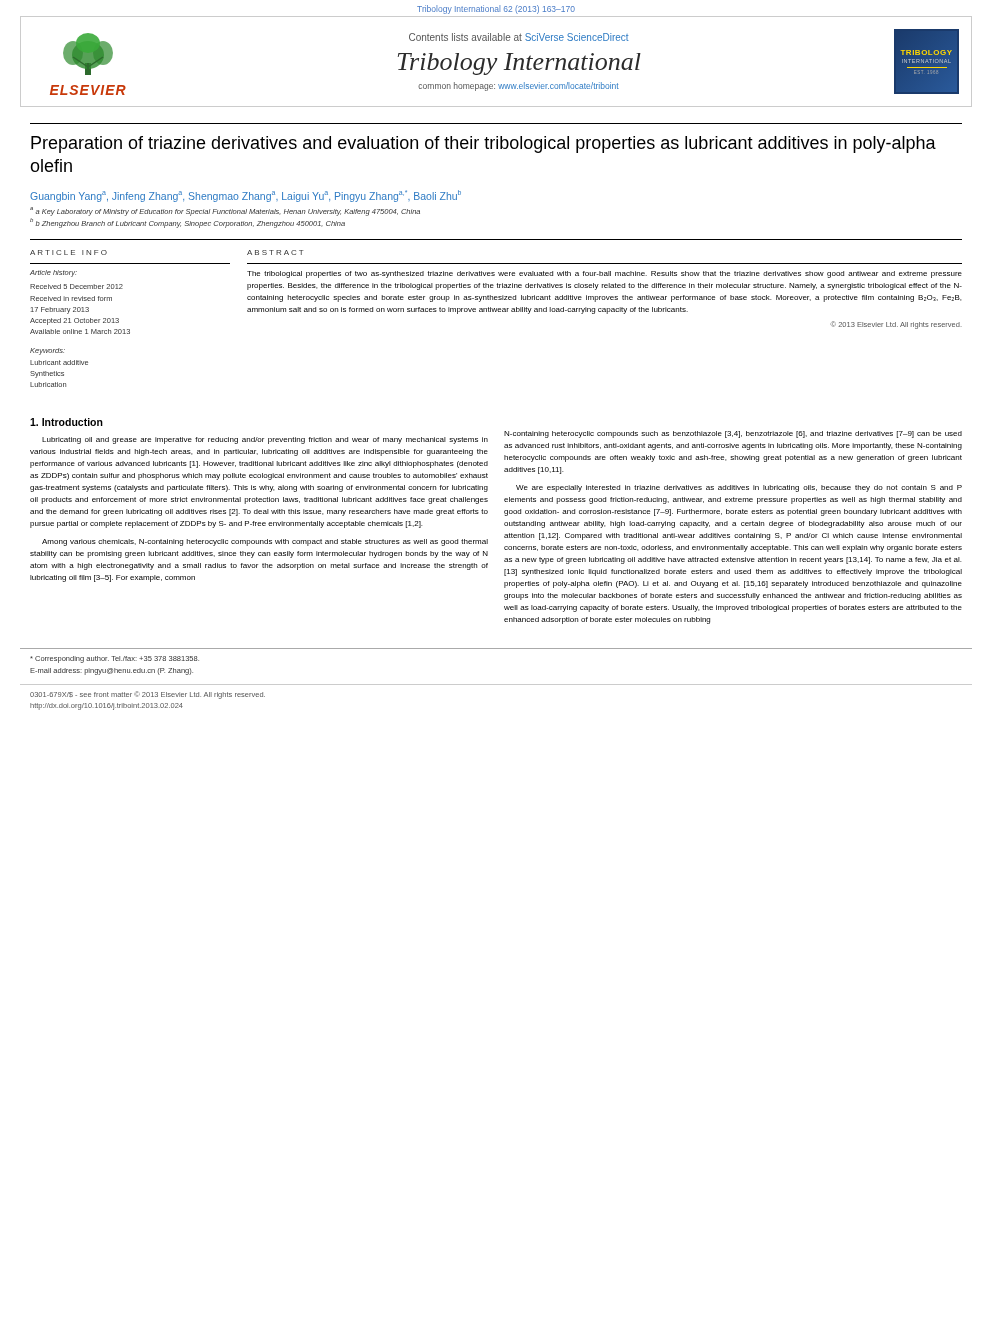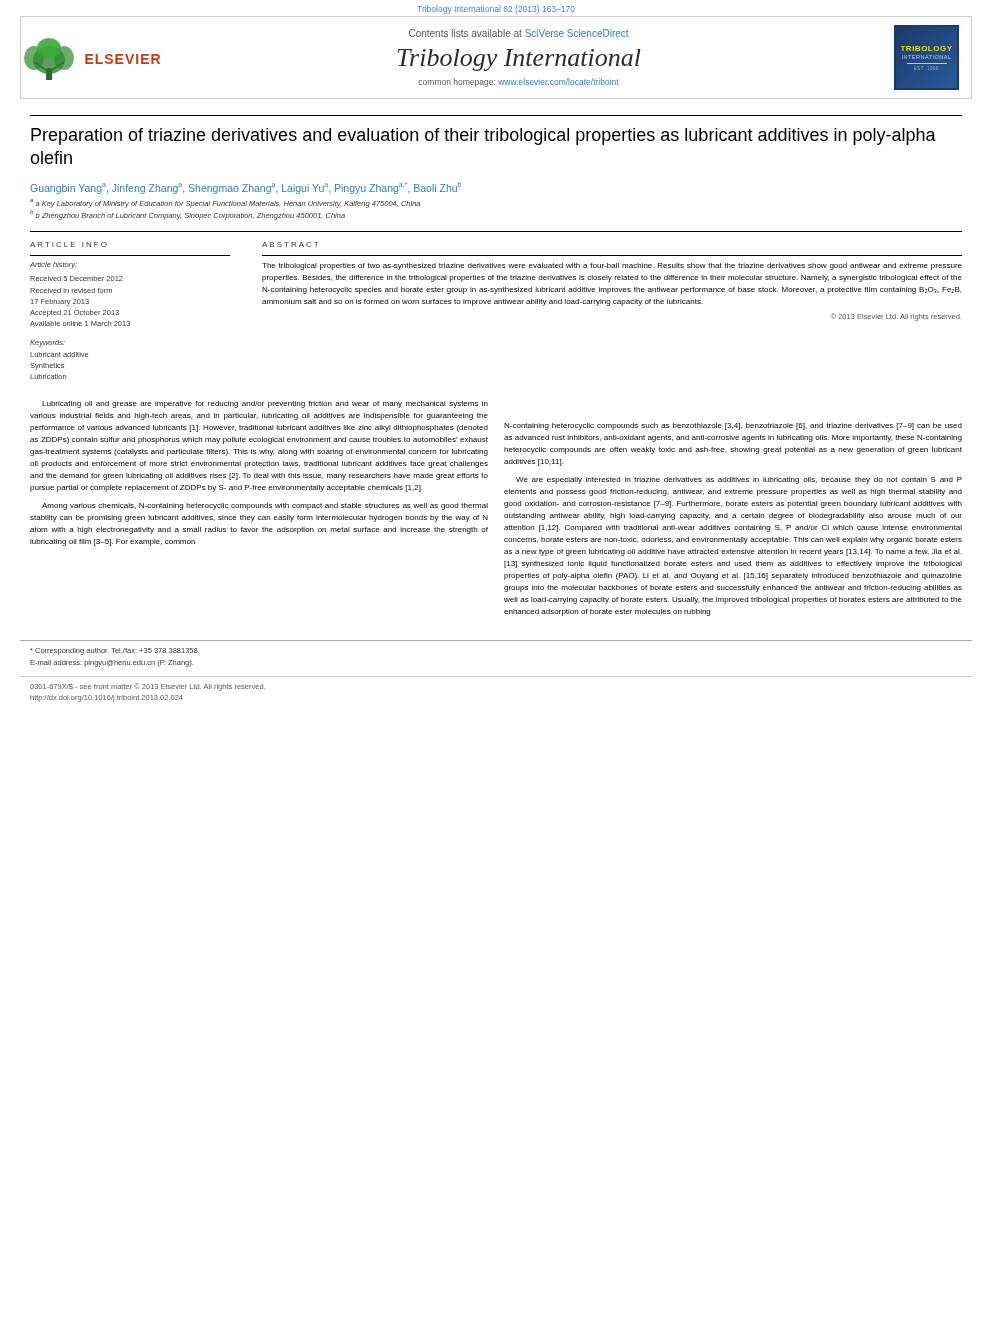--- a/index.html
+++ b/index.html
@@ -31,22 +31,23 @@
 
     .header-left {
       width: 110px;
       display: flex;
       flex-direction: column;
       align-items: center;
     }
 
     .elsevier-logo {
       display: flex;
-      flex-direction: row;
+      flex-direction: column;
       align-items: center;
+      font-style: italic;
     }
 
     .elsevier-tree {
       width: 70px;
       height: 55px;
     }
 
     .elsevier-text {
       font-family: Arial, sans-serif;
       font-size: 14px;
@@ -161,21 +162,21 @@
     }
 
     hr.divider {
       border: none;
       border-top: 1px solid #000;
       margin: 8px 0;
     }
 
     .two-column {
       display: flex;
-      gap: 32px;
+      gap: 17px;
       margin-top: 8px;
     }
 
     .col-left {
       width: 200px;
       min-width: 200px;
     }
 
     .col-right {
       flex: 1;
@@ -399,20 +400,21 @@
       <hr style="border:none;border-top:1px solid #000;margin-bottom:4px;">
       <div class="abstract-text">The tribological properties of two as-synthesized triazine derivatives were evaluated with a four-ball machine. Results show that the triazine derivatives show good antiwear and extreme pressure properties. Besides, the difference in the tribological properties of the triazine derivatives is closely related to the difference in their molecular structure. Namely, a synergistic tribological effect of the N-containing heterocyclic species and borate ester group in as-synthesized lubricant additive improves the antiwear performance of base stock. Moreover, a protective film containing B₂O₃, Fe₂B, ammonium salt and so on is formed on worn surfaces to improve antiwear ability and load-carrying capacity of the lubricants.</div>
       <div class="copyright-line">© 2013 Elsevier Ltd. All rights reserved.</div>
     </div>
   </div>
 </div>
 
 <div class="main-body">
 
   <div class="body-col-left">
+    <div class="section-heading">1.  Introduction</div>
     <div class="body-para">Lubricating oil and grease are imperative for reducing and/or preventing friction and wear of many mechanical systems in various industrial fields and high-tech areas, and in particular, lubricating oil additives are indispensible for guaranteeing the performance of various advanced lubricants [1]. However, traditional lubricant additives like zinc alkyl dithiophosphates (denoted as ZDDPs) contain sulfur and phosphorus which may pollute ecological environment and cause troubles to automobiles' exhaust gas-treatment systems (catalysts and particulate filters). This is why, along with soaring of environmental concern for lubricating oil products and enforcement of more strict environmental protection laws, traditional lubricant additives face great challenges and the demand for green lubricating oil additives rises [2]. To deal with this issue, many researchers have made great efforts to pursue partial or complete replacement of ZDDPs by S- and P-free environmentally acceptable chemicals [1,2].</div>
     <div class="body-para">Among various chemicals, N-containing heterocyclic compounds with compact and stable structures as well as good thermal stability can be promising green lubricant additives, since they can easily form intermolecular hydrogen bonds by the way of N atom with a high electronegativity and a small radius to favor the adsorption on metal surface and increase the strength of lubricating oil film [3–5]. For example, common</div>
   </div>
 
   <div class="body-col-right">
     <div class="body-para-no-indent" style="margin-top:22px;">N-containing heterocyclic compounds such as benzothiazole [3,4], benzotriazole [6], and triazine derivatives [7–9] can be used as advanced rust inhibitors, anti-oxidant agents, and anti-corrosive agents in lubricating oils. More importantly, these N-containing heterocyclic compounds are often weakly toxic and ash-free, showing great potential as a new generation of green lubricant additives [10,11].</div>
     <div class="body-para">We are especially interested in triazine derivatives as additives in lubricating oils, because they do not contain S and P elements and possess good friction-reducing, antiwear, and extreme pressure properties as well as high thermal stability and good oxidation- and corrosion-resistance [7–9]. Furthermore, borate esters as potential green boundary lubricant additives with outstanding antiwear ability, high load-carrying capacity, and a certain degree of biodegradability also arouse much of our attention [1,12]. Compared with traditional anti-wear additives containing S, P and/or Cl which cause intense environmental concerns, borate esters are non-toxic, odorless, and environmentally acceptable. This can well explain why organic borate esters as a new type of green lubricating oil additive have attracted extensive attention in recent years [13,14]. To name a few, Jia et al. [13] synthesized ionic liquid functionalized borate esters and used them as additives to effectively improve the tribological properties of poly-alpha olefin (PAO). Li et al. and Ouyang et al. [15,16] separately introduced benzothiazole and quinazoline groups into the molecular backbones of borate esters and successfully enhanced the antiwear and friction-reducing abilities as well as load-carrying capacity of borate esters. Usually, the improved tribological properties of borates esters are attributed to the enhanced adsorption of borate ester molecules on rubbing</div>
   </div>
 </div>
 

